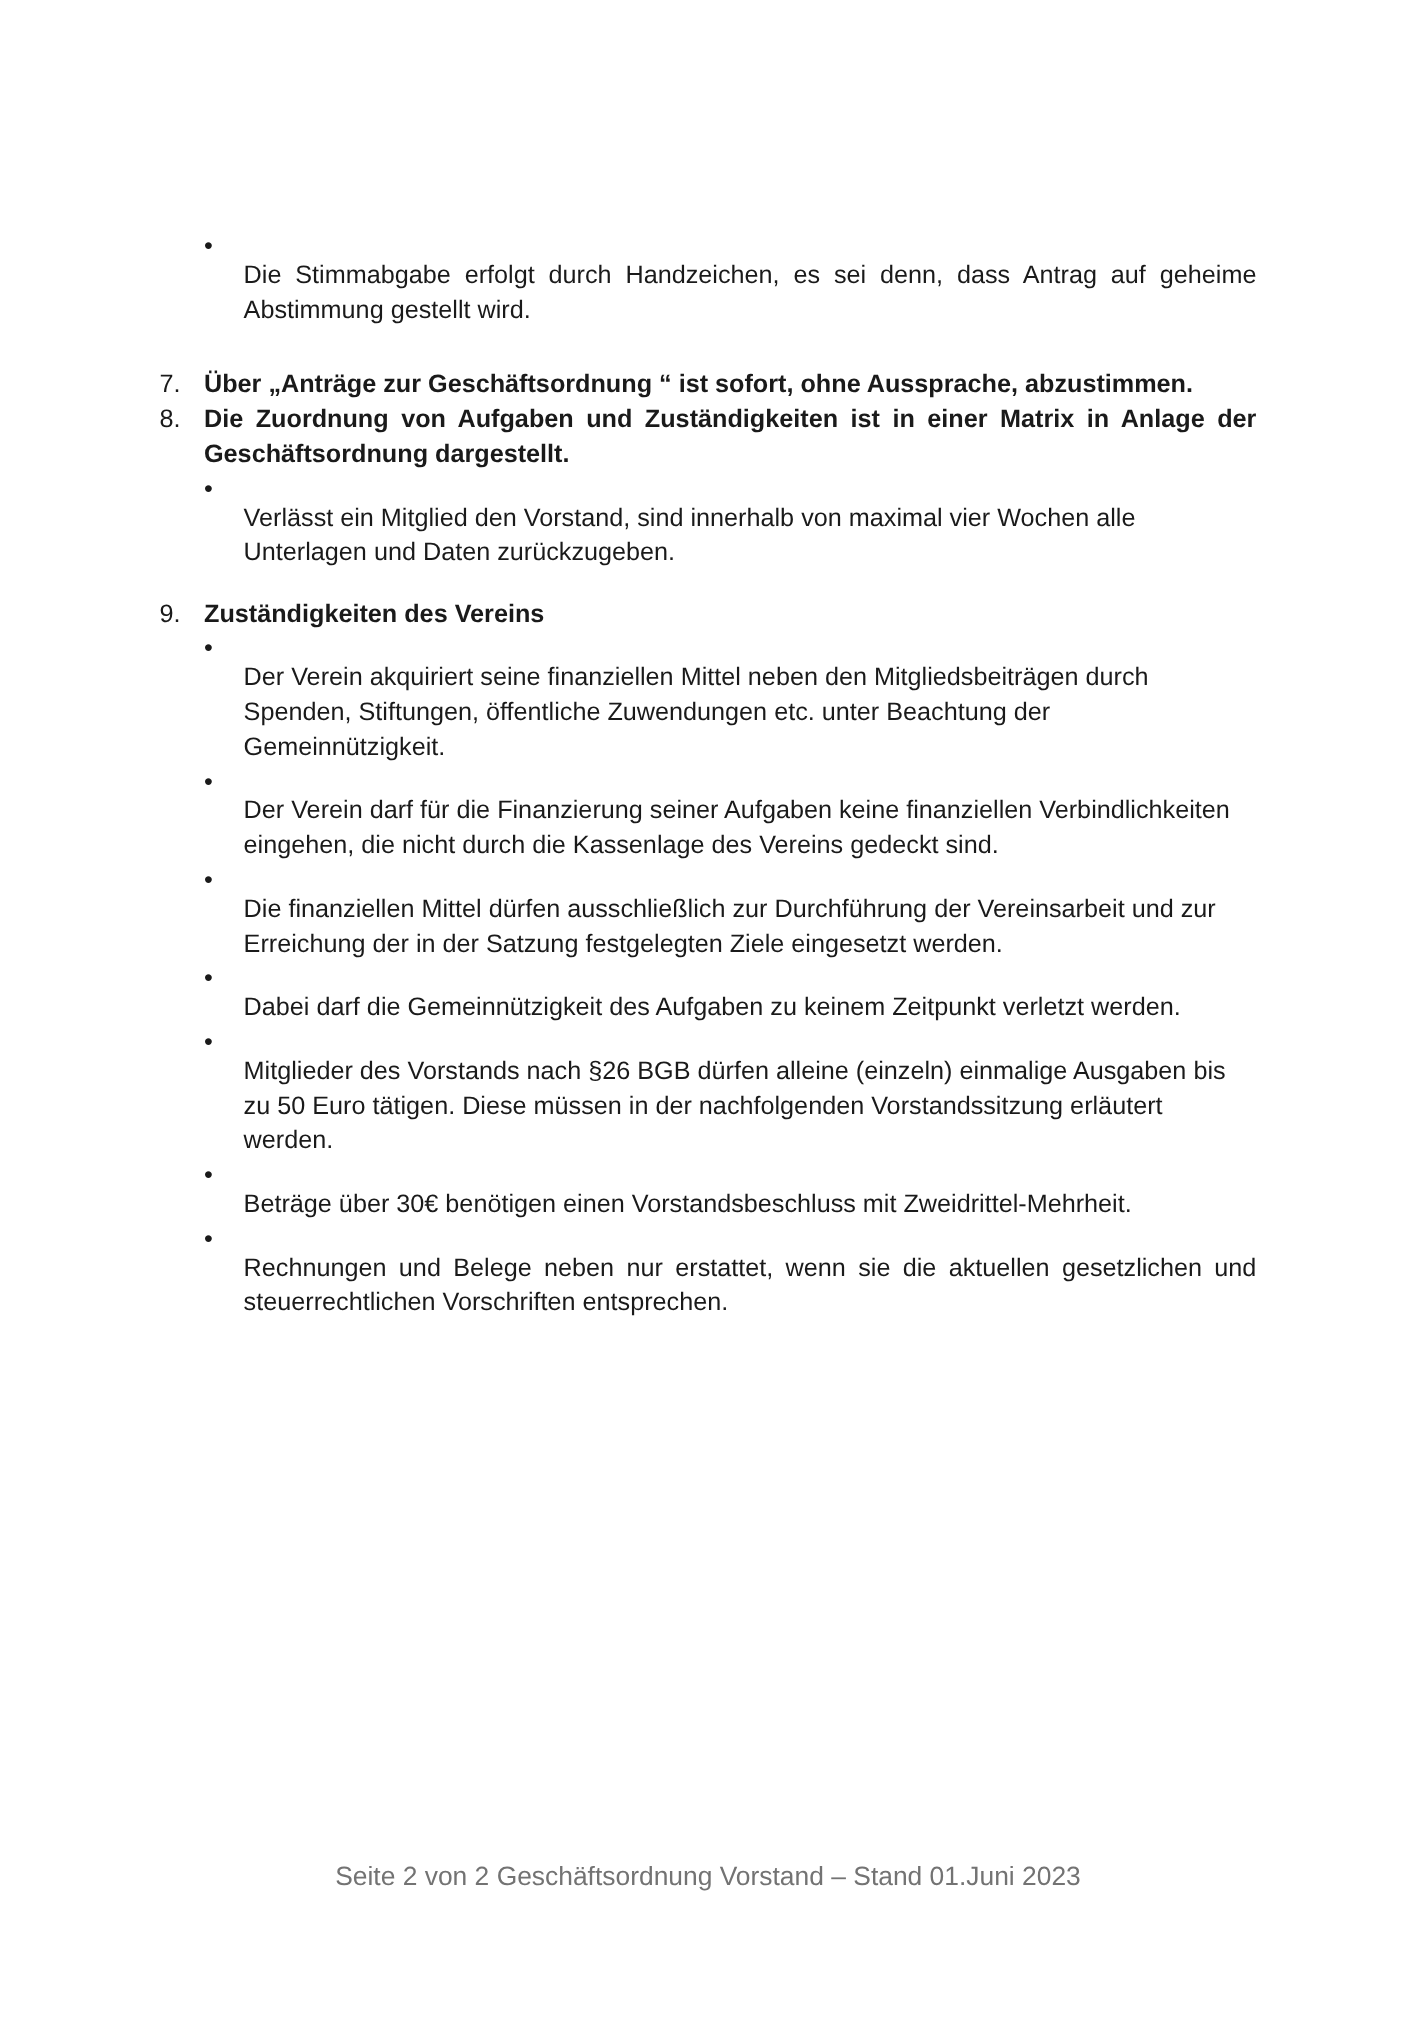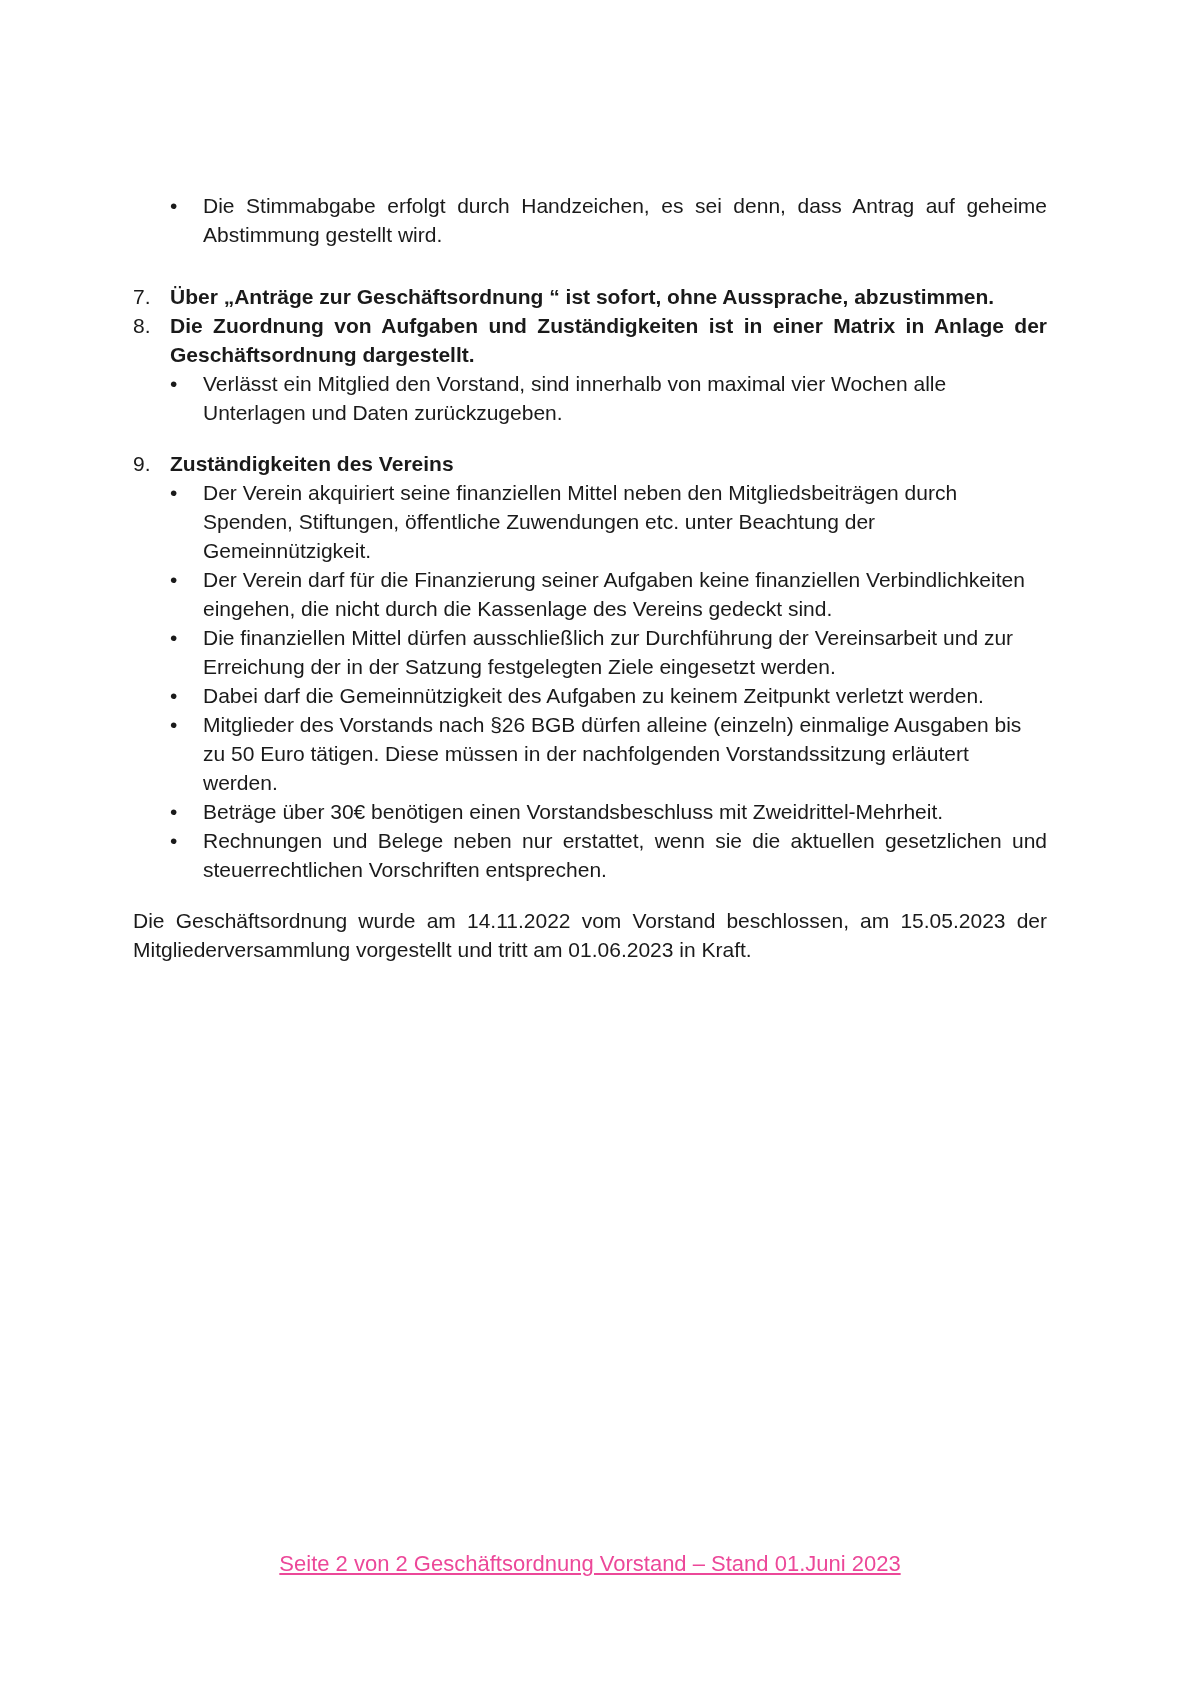--- a/index.html
+++ b/index.html
@@ -42,37 +42,37 @@
   .bullet-item {
     display: flex;
     align-items: flex-start;
     padding-left: 37px;
   }
   .bullet-item > .marker {
     flex: 0 0 33px;
   }
   .bullet-item > .body {
     flex: 1 1 auto;
+    margin-top: 24px;
   }
   .justify {
     text-align: justify;
   }
   .gap-after-intro   { margin-bottom: 33px; }
   .gap-after-block8  { margin-bottom: 22px; }
   .gap-after-block9  { margin-bottom: 22px; }
   .footer {
     position: absolute;
     left: 133px;
     top: 1549px;
     width: 914px;
     text-align: center;
     font-size: 22px;
     line-height: 30px;
-    color: #ec4899;
-    text-decoration: underline;
+    color: #737373;
   }
 </style>
 </head>
 <body>
 
 <div class="page">
   <div class="content">
 
     <div class="bullet-item gap-after-intro">
       <span class="marker">•</span>
@@ -119,18 +119,17 @@
     </div>
     <div class="bullet-item">
       <span class="marker">•</span>
       <span class="body">Beträge über 30€ benötigen einen Vorstandsbeschluss mit Zweidrittel-Mehrheit.</span>
     </div>
     <div class="bullet-item gap-after-block9">
       <span class="marker">•</span>
       <span class="body justify">Rechnungen und Belege neben nur erstattet, wenn sie die aktuellen gesetzlichen und steuerrechtlichen Vorschriften entsprechen.</span>
     </div>
 
-    <div class="justify">Die Geschäftsordnung wurde am 14.11.2022 vom Vorstand beschlossen, am 15.05.2023 der Mitgliederversammlung vorgestellt und tritt am 01.06.2023 in Kraft.</div>
 
   </div>
 
   <div class="footer">Seite 2 von 2 Geschäftsordnung Vorstand – Stand 01.Juni 2023</div>
 </div>
 
 </body></html>

